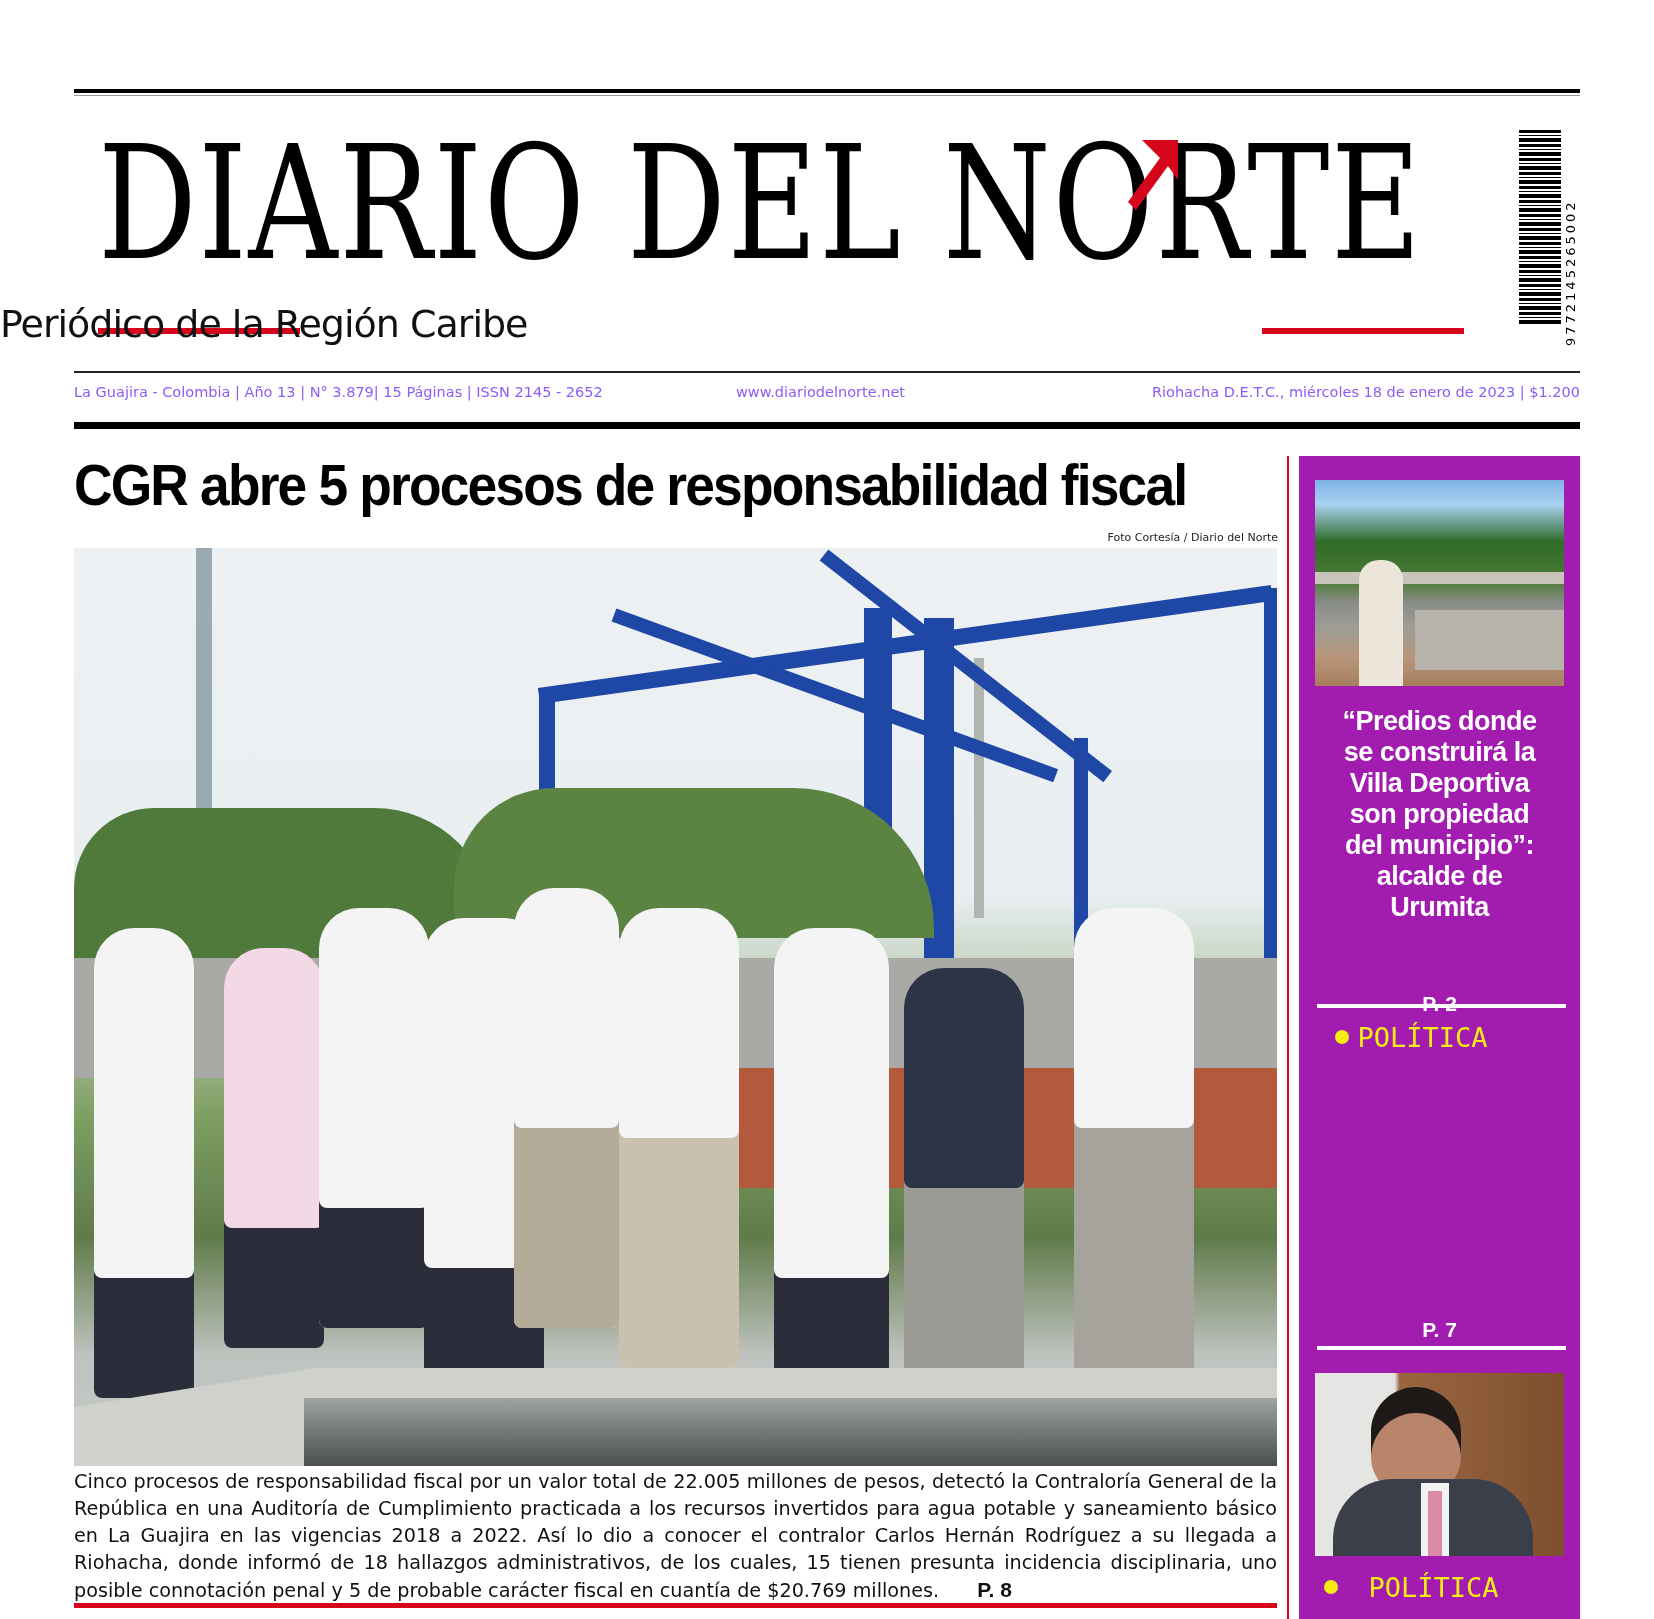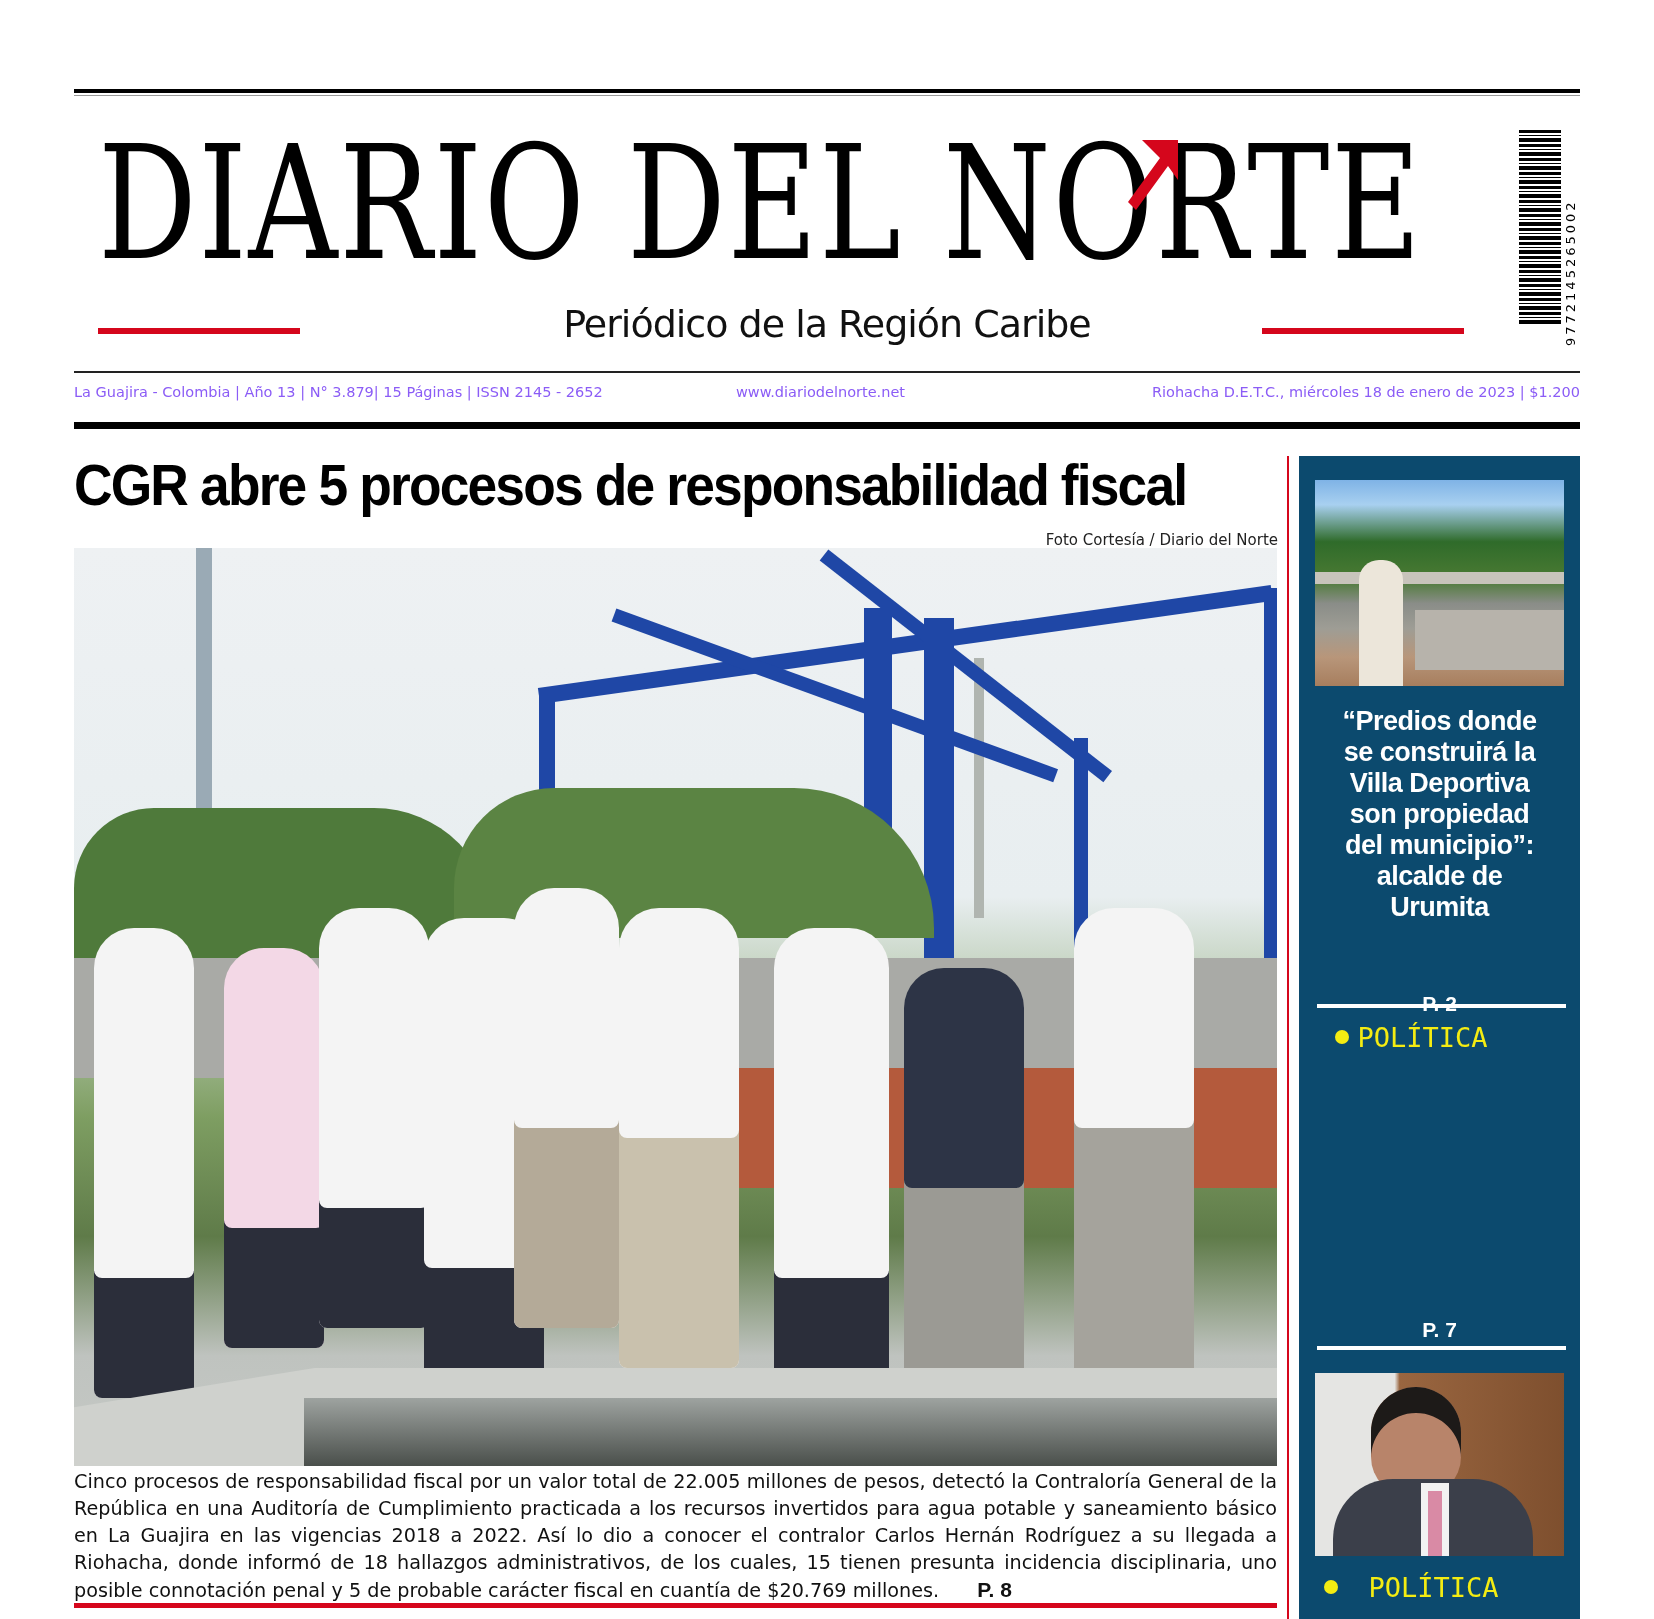--- a/index.html
+++ b/index.html
@@ -8,21 +8,21 @@
 
   .rule-top { position: absolute; left: 74px; top: 89px; width: 1506px; height: 4px; background: #000; }
   .rule-top-thin { position: absolute; left: 74px; top: 95px; width: 1506px; height: 1px; background: #999; }
 
   .masthead { position: absolute; left: 98px; top: 128px; width: 1380px; height: 150px;
     font-family: "DejaVu Serif", serif; font-size: 158px; line-height: 150px; letter-spacing: 2px;
     transform: scaleX(0.78); transform-origin: left top; white-space: nowrap; color: #000; font-weight: normal; }
   .masthead .o-arrow { position: relative; display: inline-block; }
   .arrow-icon { position: absolute; left: 1128px; top: 140px; width: 60px; height: 72px; }
 
-  .tagline { position: absolute; left: 0; width: 1654px; top: 302px; text-align: center;
+  .tagline { position: absolute; left: 0; width: 1654px; top: 302px; text-align: left;
     font-family: "DejaVu Sans", sans-serif; font-size: 38px; letter-spacing: -1px; color: #111; }
   .tag-red-left { position: absolute; left: 98px; top: 328px; width: 202px; height: 6px; background: #d5061c; }
   .tag-red-right { position: absolute; left: 1262px; top: 328px; width: 202px; height: 6px; background: #d5061c; }
 
   .barcode { position: absolute; left: 1519px; top: 130px; width: 56px; height: 216px; }
   .barcode-bars { position: absolute; left: 0; top: 0; width: 42px; height: 196px;
     background: repeating-linear-gradient(180deg, #000 0 3px, #fff 3px 5px, #000 5px 6px, #fff 6px 8px, #000 8px 12px, #fff 12px 14px); }
   .barcode-digits { position: absolute; left: 44px; top: 0; width: 14px; height: 216px;
     writing-mode: vertical-rl; transform: rotate(180deg); font-size: 13px; letter-spacing: 3px; color: #000; }
 
@@ -30,38 +30,38 @@
   .meta-bar { position: absolute; left: 74px; top: 384px; width: 1506px; height: 22px;
     font-family: "DejaVu Sans", sans-serif; font-size: 14.5px; color: #8b5cf6; }
   .meta-left { position: absolute; left: 0; top: 0; }
   .meta-center { position: absolute; left: 662px; top: 0; }
   .meta-right { position: absolute; right: 0; top: 0; }
   .meta-rule-2 { position: absolute; left: 74px; top: 422px; width: 1506px; height: 7px; background: #000; }
 
   .headline { position: absolute; left: 74px; top: 450px; width: 1200px; height: 70px;
     font-family: "Liberation Sans", sans-serif; font-weight: bold; font-size: 58px; letter-spacing: -2px;
     line-height: 70px; white-space: nowrap; color: #000; transform: scaleX(0.92); transform-origin: left top; }
-  .photo-credit { position: absolute; right: 376px; top: 531px; font-family: "DejaVu Sans", sans-serif; font-size: 15px; color: #222; }
+  .photo-credit { position: absolute; right: 376px; top: 531px; font-family: "DejaVu Sans", sans-serif; font-size: 11px; color: #222; }
 
   .main-photo { position: absolute; left: 74px; top: 548px; width: 1203px; height: 918px; overflow: hidden;
     background: linear-gradient(180deg, #eef1f3 0%, #e8eef0 38%, #7e9e62 62%, #5f7b49 75%, #bfc3bf 88%, #c6c9c6 100%); }
   .beam { position: absolute; background: #1f47a6; }
   .person { position: absolute; border-radius: 40px 40px 8px 8px; background: #f4f4f4; box-shadow: inset 0 -120px 0 #2b2e3a; }
   .wall { position: absolute; background: #b45a3c; }
   .block-wall { position: absolute; background: #a9aaa6; }
   .concrete { position: absolute; background: #cfd1cd; }
 
   .caption { position: absolute; left: 74px; top: 1468px; width: 1203px;
     font-family: "DejaVu Sans", sans-serif; font-size: 19.2px; line-height: 27px; color: #111; text-align: justify; }
   .caption .page-ref { font-family: "Liberation Sans", sans-serif; font-weight: bold; font-size: 21px; margin-left: 38px; }
   .red-rule-bottom { position: absolute; left: 74px; top: 1603px; width: 1203px; height: 5px; background: #d5061c; }
 
   .red-vline { position: absolute; left: 1287px; top: 456px; width: 2px; height: 1163px; background: #d5061c; }
 
-  .sidebar { position: absolute; left: 1299px; top: 456px; width: 281px; height: 1163px; background: #0c4a6e; }
+  .sidebar { position: absolute; left: 1299px; top: 456px; width: 281px; height: 1163px; background: #a21caf; }
   .sb-photo-1 { position: absolute; left: 16px; top: 24px; width: 249px; height: 206px; overflow: hidden;
     background: linear-gradient(180deg, #7fb3e6 0%, #a8d0f0 12%, #2f6b2a 30%, #4a7a33 48%, #8a8d88 60%, #9e9d95 72%, #b8967a 86%, #a77e5e 100%); }
   .sb-headline { position: absolute; left: 8px; width: 265px; text-align: center; color: #fff;
     font-family: "Liberation Sans", sans-serif; font-weight: bold; font-size: 27px; line-height: 31px; letter-spacing: -0.5px; }
   .sb-page { position: absolute; left: 0; width: 281px; text-align: center; color: #fff;
     font-family: "Liberation Sans", sans-serif; font-weight: bold; font-size: 21px; }
   .sb-rule { position: absolute; left: 18px; width: 249px; height: 4px; background: #fff; }
   .sb-section { position: absolute; left: 0; width: 225px; text-align: center; color: #f4ec12;
     font-family: "DejaVu Sans Mono", monospace; font-size: 27px; letter-spacing: 0; }
   .dot-icon { display: inline-block; width: 14px; height: 14px; border-radius: 50%; background: #f4ec12; vertical-align: middle; margin-right: 8px; position: relative; top: -3px; }

